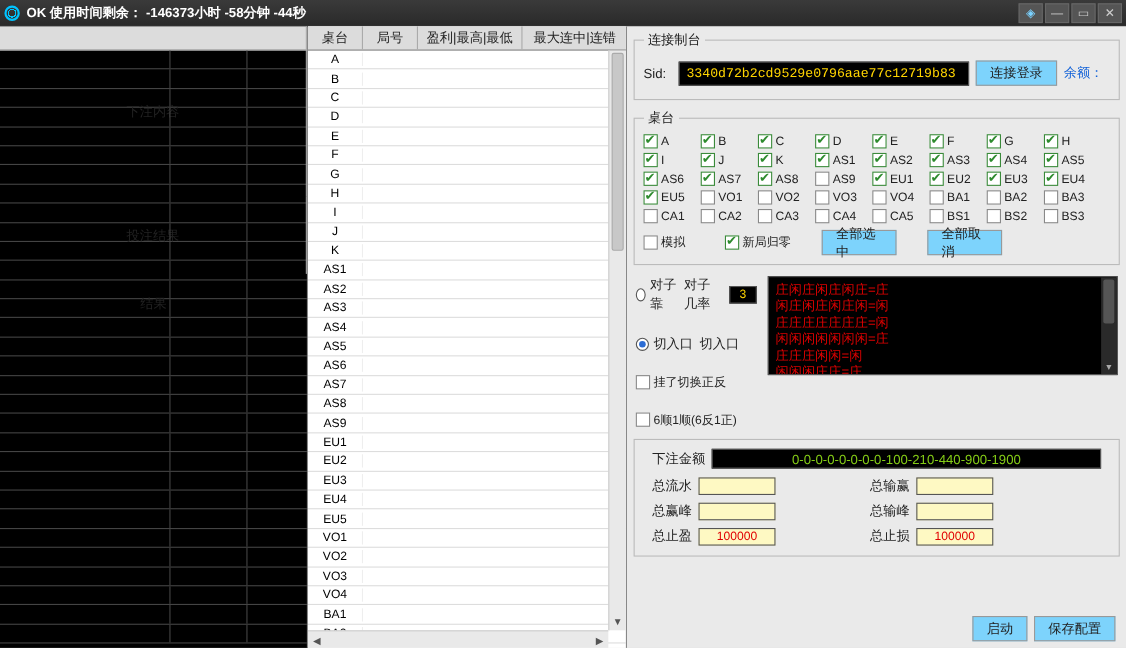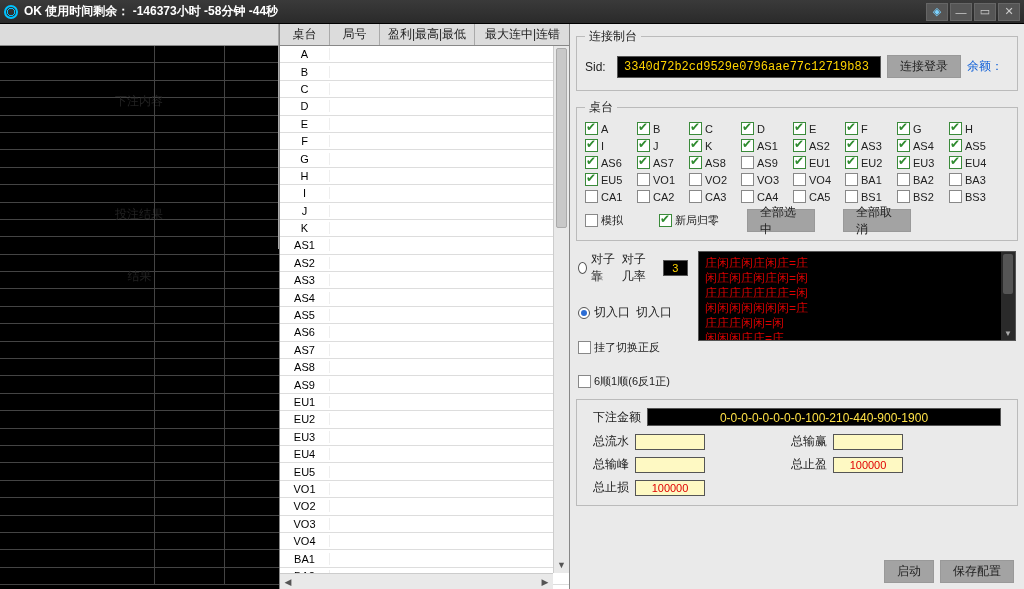--- a/index.html
+++ b/index.html
@@ -124,21 +124,21 @@
   legend{font-size:12px; padding:0 4px;}
   .row-line{display:flex; align-items:center; gap:6px; margin:4px 0; flex-wrap:wrap;}
   .sid-label{width:26px;}
   .sid-val{
     flex:1; height:22px; background:#000; color:#ffd400;
     font-family:"Courier New",monospace; font-size:12px;
     display:flex; align-items:center; padding:0 6px; overflow:hidden; white-space:nowrap;
     border:1px solid #555;
   }
   .btn{
-    height:23px; padding:0 12px; background:#a3a3a3;
+    height:23px; padding:0 12px; background:#7dd3fc;
     border:1px solid #999; font-size:12px; display:flex; align-items:center; justify-content:center;
     cursor:pointer;
   }
   .balance-lbl{color:#1161d8;}
   .chk{
     display:inline-flex; align-items:center; gap:3px; font-size:11px;
     min-width:46px;
   }
   .chk .box{
     width:13px;height:13px;border:1px solid #3a8a3a;background:#fff;position:relative;
@@ -178,21 +178,21 @@
   }
   .rules-box .ln{white-space:nowrap;line-height:15px;}
   .rules-box .vsb{position:absolute;right:0;top:0;bottom:0;width:14px;background:#2a2a2a;}
   .rules-box .vsb .th{position:absolute;left:2px;right:2px;top:2px;height:40px;background:#555;border-radius:2px;}
   .rules-box .vsb .ar{position:absolute;left:0;right:0;height:14px;display:flex;align-items:center;justify-content:center;color:#aaa;font-size:8px;}
   .rules-box .vsb .ar.up{top:0;}
   .rules-box .vsb .ar.dn{bottom:0;}
 
   .bet-row{display:flex;align-items:center;margin:4px 8px;gap:6px;}
   .bet-bar{
-    flex:1;height:18px;background:#000;color:#fde047;text-align:center;
+    flex:1;height:18px;background:#000;color:#84cc16;text-align:center;
     font-size:12px;line-height:18px;border:1px solid #555;
   }
   .stats{display:flex;flex-wrap:wrap;margin:2px 8px;gap:0 8px;font-size:12px;}
   .stat{display:flex;align-items:center;gap:6px;width:190px;margin:3px 0;}
   .stat .v{
     width:70px;height:16px;background:#fef9c3;color:#e00000;text-align:center;
     border:1px solid #555;font-size:11px;line-height:14px;
   }
   .footer-btns{
     position:absolute; right:10px; bottom:6px; display:flex; gap:6px;
@@ -827,20 +827,24 @@
       <div class="stats">
         <div class="stat">
             <span>总流水</span>
             <span class="v"></span>
           </div>
         <div class="stat">
             <span>总输赢</span>
             <span class="v"></span>
           </div>
         <div class="stat">
+            <span>总赢峰</span>
+            <span class="v"></span>
+          </div>
+        <div class="stat">
             <span>总输峰</span>
             <span class="v"></span>
           </div>
         <div class="stat">
             <span>总止盈</span>
             <span class="v">100000</span>
           </div>
         <div class="stat">
             <span>总止损</span>
             <span class="v">100000</span>

